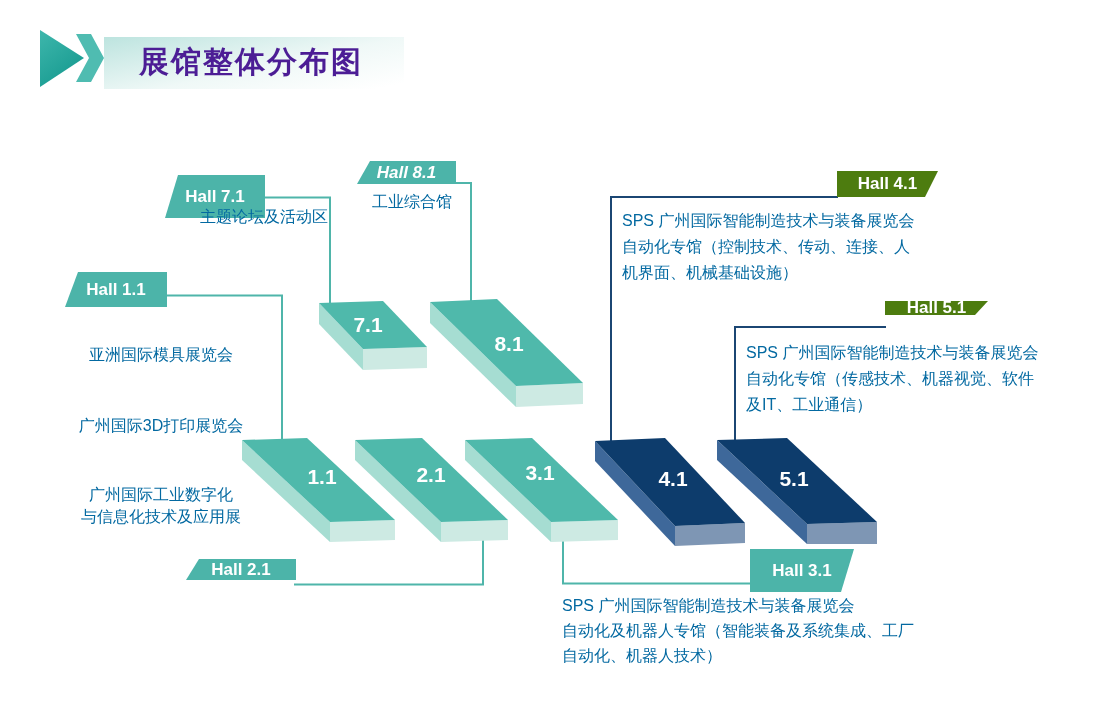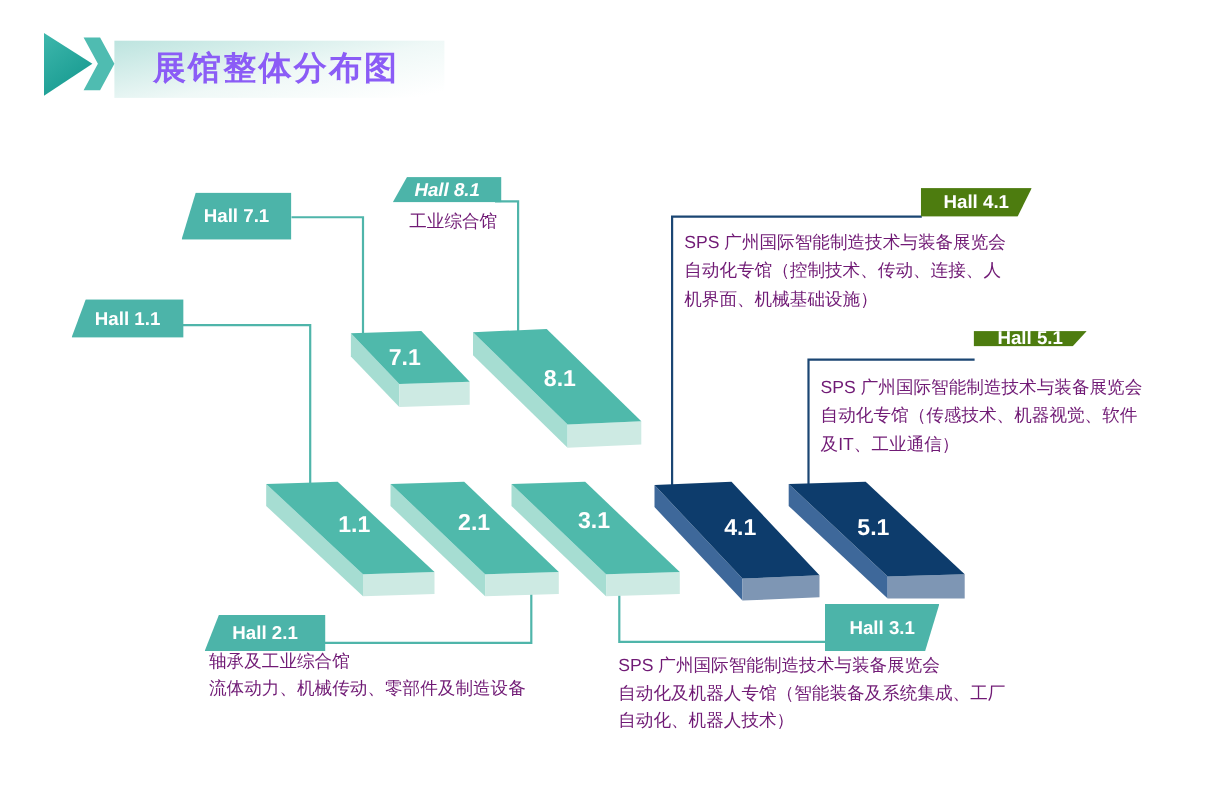--- a/index.html
+++ b/index.html
@@ -6,33 +6,33 @@
   .stage{
     position:relative;width:1107px;height:714px;background:#ffffff;overflow:hidden;
     font-family:"Liberation Sans",sans-serif;
   }
   .title-band{
     position:absolute;left:104px;top:37px;width:300px;height:52px;
     background:linear-gradient(168deg, rgba(148,211,203,0.62) 0%, rgba(210,236,232,0.35) 55%, rgba(255,255,255,0) 95%);
   }
   .page-title{
     position:absolute;left:139px;top:42px;
-    font-size:30px;font-weight:bold;color:#8b5cf6;letter-spacing:2px;white-space:nowrap;
+    font-size:30px;font-weight:bold;color:#4c1d95;letter-spacing:2px;white-space:nowrap;
   }
   svg.diagram{position:absolute;left:0;top:0;}
   .banner{
     position:absolute;display:flex;align-items:center;justify-content:center;
     color:#ffffff;font-weight:bold;font-size:17px;white-space:nowrap;
   }
   .banner.teal{background:#4cb4a9;}
   .banner.navy{background:#4d7c0f;}
   .banner.cut-left{clip-path:polygon(13px 0, 100% 0, 100% 100%, 0 100%);}
   .banner.cut-right{clip-path:polygon(0 0, 100% 0, calc(100% - 13px) 100%, 0 100%);}
   .desc{
-    position:absolute;color:#701a75;font-size:16px;line-height:25px;white-space:pre-line;
+    position:absolute;color:#0369a1;font-size:16px;line-height:25px;white-space:pre-line;
   }
   .desc.center{text-align:center;}
   .desc p{margin:0;}
   .slab-label{
     font-size:21px;font-weight:bold;fill:#ffffff;text-anchor:middle;
     font-family:"Liberation Sans",sans-serif;
   }
 </style>
 </head>
 <body>
@@ -110,33 +110,38 @@
       <polygon points="717,440 787,438 877,522 807,524" fill="#0d3c6c"></polygon>
       <text class="slab-label" x="794" y="486">5.1</text>
     </g>
   </svg>
 
   <div class="page-title">展馆整体分布图</div>
 
   <div class="banner teal cut-left" style="left:165px;top:175px;width:100px;height:43px;">Hall 7.1</div>
   <div class="banner teal cut-left" style="left:357px;top:161px;width:99px;height:23px;font-style:italic;">Hall 8.1</div>
   <div class="banner teal cut-left" style="left:65px;top:272px;width:102px;height:35px;">Hall 1.1</div>
-  <div class="banner teal cut-left" style="left:186px;top:559px;width:110px;height:33px;">Hall 2.1</div>
+  <div class="banner teal cut-left" style="left:186px;top:559px;width:110px;height:21px;">Hall 2.1</div>
   <div class="banner teal cut-right" style="left:750px;top:549px;width:104px;height:43px;">Hall 3.1</div>
   <div class="banner navy cut-right" style="left:837px;top:171px;width:101px;height:26px;">Hall 4.1</div>
   <div class="banner navy cut-right" style="left:885px;top:301px;width:103px;height:14px;">Hall 5.1</div>
 
+  <div class="desc" style="left:200px;top:204px;">主题论坛及活动区</div>
   <div class="desc" style="left:372px;top:189px;">工业综合馆</div>
 
+  <div class="desc center" style="left:55px;top:317px;width:212px;">
+    <p style="margin-bottom:21px;">亚洲国际模具展览会</p>
+    <p style="margin-bottom:21px;">广州国际3D打印展览会</p>
+    <p style="line-height:22px;white-space:pre-line;">广州国际工业数字化
+与信息化技术及应用展</p>
+  </div>
 
   <div class="desc" style="left:622px;top:208px;width:330px;line-height:26px;">SPS 广州国际智能制造技术与装备展览会
 自动化专馆（控制技术、传动、连接、人
 机界面、机械基础设施）</div>
   <div class="desc" style="left:746px;top:340px;width:330px;line-height:26px;">SPS 广州国际智能制造技术与装备展览会
 自动化专馆（传感技术、机器视觉、软件
 及IT、工业通信）</div>
-  <div class="desc" style="left:190px;top:589px;width:340px;">轴承及工业综合馆
-流体动力、机械传动、零部件及制造设备</div>
   <div class="desc" style="left:562px;top:593px;width:390px;">SPS 广州国际智能制造技术与装备展览会
 自动化及机器人专馆（智能装备及系统集成、工厂
 自动化、机器人技术）</div>
 
 </div>
 
 </body></html>

